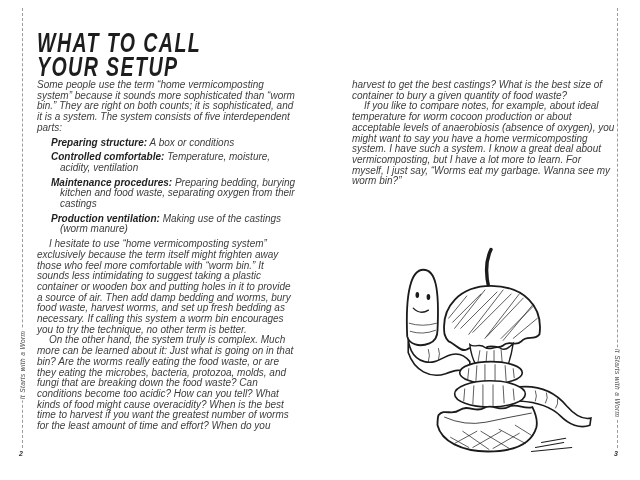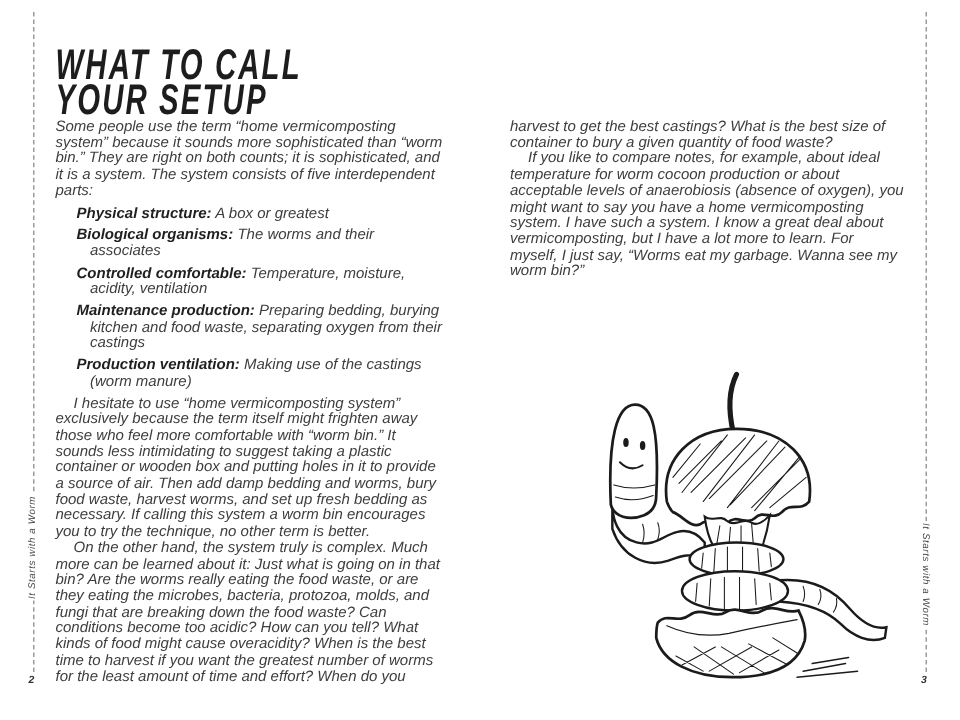--- a/index.html
+++ b/index.html
@@ -23,21 +23,21 @@
   .page-num.right { left:614px; top:450px; }
 
   
   .title { position:absolute; left:37px; top:31px; font-weight:bold; color:#1d1d1d;
            font-size:28px; line-height:23px; letter-spacing:2px;
            transform:scale(0.70,1.02); transform-origin:left top; white-space:nowrap; }
 
   
   .col { position:absolute; top:80px; font-size:10px; line-height:10.7px; color:#3d3d3d; }
   .col.left-col  { left:37px;  width:261px; }
-  .col.right-col { left:340px; width:263px; }
+  .col.right-col { left:352px; width:263px; }
 
   .para { margin:0; }
   .para.first-indent { text-indent:12px; }
   .intro { margin-bottom:4px; }
 
   .part { padding-left:23px; text-indent:-9px; margin:4px 0; }
   .part b { color:#1f1f1f; }
 
   .gap-before { margin-top:0; }
 
@@ -60,33 +60,29 @@
   <div>
     <div class="title">
       <div>WHAT TO CALL</div>
       <div>YOUR SETUP</div>
     </div>
 
     <div class="col left-col">
       <p class="para intro">Some people use the term “home vermicomposting system” because it sounds more sophisticated than “worm bin.” They are right on both counts; it is sophisticated, and it is a system. The system consists of five interdependent parts:</p>
 
       <div class="part">
-        <b>Physical structure:</b>
-        <span>A box or greatest</span>
-      </div>
-      <div class="part">
-        <b>Biological organisms:</b>
-        <span>The worms and their associates</span>
+        <b>Preparing structure:</b>
+        <span>A box or conditions</span>
       </div>
       <div class="part">
         <b>Controlled comfortable:</b>
         <span>Temperature, moisture, acidity, ventilation</span>
       </div>
       <div class="part">
-        <b>Maintenance production:</b>
+        <b>Maintenance procedures:</b>
         <span>Preparing bedding, burying kitchen and food waste, separating oxygen from their castings</span>
       </div>
       <div class="part">
         <b>Production ventilation:</b>
         <span>Making use of the castings (worm manure)</span>
       </div>
 
       <p class="para first-indent gap-before">I hesitate to use “home vermicomposting system” exclusively because the term itself might frighten away those who feel more comfortable with “worm bin.” It sounds less intimidating to suggest taking a plastic container or wooden box and putting holes in it to provide a source of air. Then add damp bedding and worms, bury food waste, harvest worms, and set up fresh bedding as necessary. If calling this system a worm bin encourages you to try the technique, no other term is better.</p>
       <p class="para first-indent">On the other hand, the system truly is complex. Much more can be learned about it: Just what is going on in that bin? Are the worms really eating the food waste, or are they eating the microbes, bacteria, protozoa, molds, and fungi that are breaking down the food waste? Can conditions become too acidic? How can you tell? What kinds of food might cause overacidity? When is the best time to harvest if you want the greatest number of worms for the least amount of time and effort? When do you</p>
     </div>

